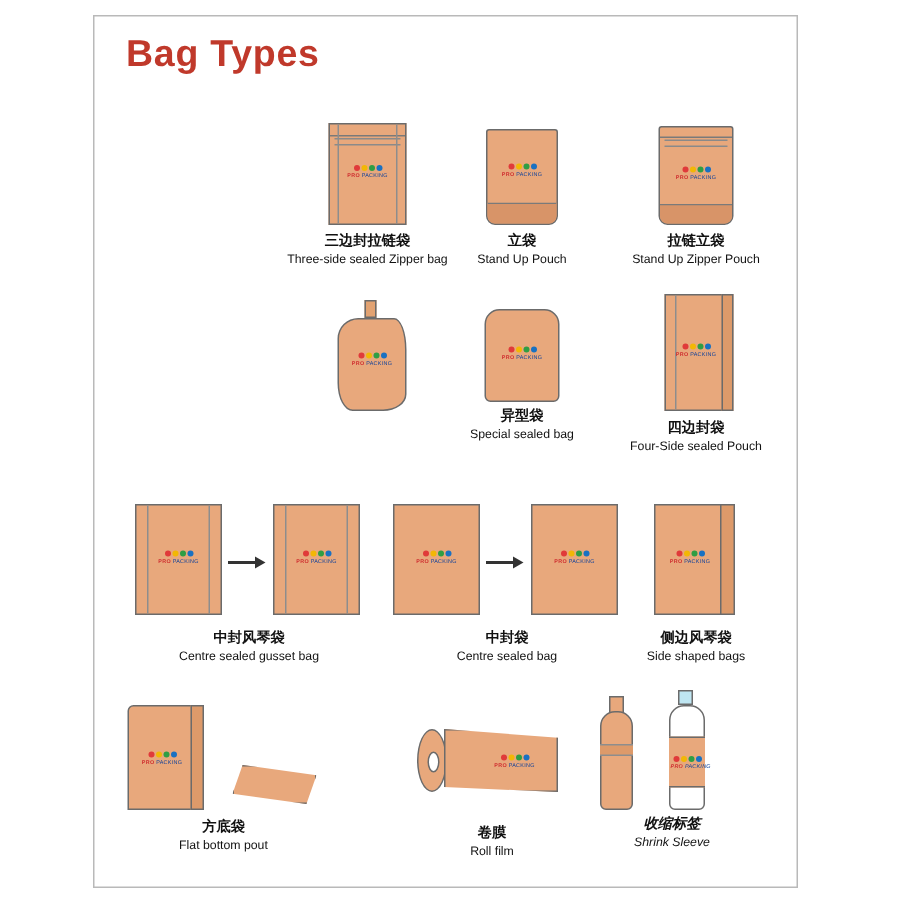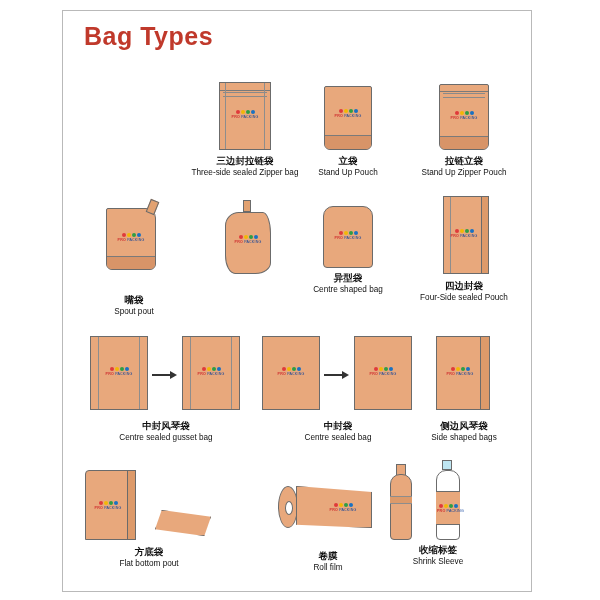--- a/index.html
+++ b/index.html
@@ -210,34 +210,20 @@
         <div class="logo" style="top:26px;">
           <span class="dots"><i style="background:#e03a3a"></i><i style="background:#f2b705"></i><i style="background:#2f9e44"></i><i style="background:#1971c2"></i></span>
           <span class="txt"><b>PRO</b> PACKING</span>
         </div>
       </div>
     </div>
     <div class="label-cn" style="margin-top:5px;">拉链立袋</div>
     <div class="label-en">Stand Up Zipper Pouch</div>
   </div>
 
-  <div class="item" style="left:96px; top:200px; width:76px;">
-    <div class="art" style="width:64px; height:70px; position:relative;">
-      <div class="bag" style="left:4px; top:8px; width:50px; height:62px; border-radius:2px 10px 6px 6px;">
-        <div class="bottom-fold" style="height:12px; border-radius:0 0 5px 5px;"></div>
-        <div class="logo" style="top:24px;">
-          <span class="dots"><i style="background:#e03a3a"></i><i style="background:#f2b705"></i><i style="background:#2f9e44"></i><i style="background:#1971c2"></i></span>
-          <span class="txt"><b>PRO</b> PACKING</span>
-        </div>
-      </div>
-      <div style="position:absolute; left:46px; top:0; width:9px; height:14px; background:#e2a271; border:1px solid #6b6b6b; transform:rotate(22deg); box-sizing:border-box;"></div>
-    </div>
-    <div class="label-cn" style="margin-top:24px;">嘴袋</div>
-    <div class="label-en">Spout pout</div>
-  </div>
 
   <div class="item" style="left:210px; top:200px; width:76px;">
     <div class="art" style="width:70px; height:78px; position:relative;">
       <div style="position:absolute; left:30px; top:0; width:8px; height:12px; background:#e2a271; border:1px solid #6b6b6b; box-sizing:border-box;"></div>
       <div style="position:absolute; left:12px; top:12px; width:46px; height:62px; background:#e8a87c; border:1px solid #6b6b6b; box-sizing:border-box; border-radius:30% 18% 34% 22% / 22% 34% 18% 30%;">
         <div class="logo" style="top:22px;">
           <span class="dots"><i style="background:#e03a3a"></i><i style="background:#f2b705"></i><i style="background:#2f9e44"></i><i style="background:#1971c2"></i></span>
           <span class="txt"><b>PRO</b> PACKING</span>
         </div>
       </div>
@@ -247,21 +233,21 @@
   <div class="item" style="left:302px; top:200px; width:92px;">
     <div class="art" style="width:58px; height:70px; position:relative;">
       <div class="bag" style="left:4px; top:6px; width:50px; height:62px; border-radius:10px 10px 4px 4px;">
         <div class="logo" style="top:24px;">
           <span class="dots"><i style="background:#e03a3a"></i><i style="background:#f2b705"></i><i style="background:#2f9e44"></i><i style="background:#1971c2"></i></span>
           <span class="txt"><b>PRO</b> PACKING</span>
         </div>
       </div>
     </div>
     <div class="label-cn" style="margin-top:2px;">异型袋</div>
-    <div class="label-en">Centre shaped bag</div>
+    <div class="label-en">Special sealed bag</div>
   </div>
 
   <div class="item" style="left:410px; top:196px; width:108px;">
     <div class="art" style="width:54px; height:78px; position:relative;">
       <div class="bag" style="left:6px; top:0; width:42px; height:78px;">
         <div class="side-line" style="left:6px;"></div>
         <div class="logo" style="top:32px;">
           <span class="dots"><i style="background:#e03a3a"></i><i style="background:#f2b705"></i><i style="background:#2f9e44"></i><i style="background:#1971c2"></i></span>
           <span class="txt"><b>PRO</b> PACKING</span>
         </div>
@@ -360,21 +346,21 @@
         <div class="logo" style="left:46px; top:16px;">
           <span class="dots"><i style="background:#e03a3a"></i><i style="background:#f2b705"></i><i style="background:#2f9e44"></i><i style="background:#1971c2"></i></span>
           <span class="txt"><b>PRO</b> PACKING</span>
         </div>
       </div>
     </div>
     <div class="label-cn" style="margin-top:12px;">卷膜</div>
     <div class="label-en">Roll film</div>
   </div>
 
-  <div class="item" style="left:390px; top:458px; width:96px;">
+  <div class="item" style="left:400px; top:458px; width:96px;font-style:italic;">
     <div class="art" style="width:96px; height:84px; position:relative;">
 
       <div style="position:absolute; left:6px; top:6px; width:10px; height:12px; background:#e8a87c; border:1px solid #6b6b6b; box-sizing:border-box;"></div>
       <div style="position:absolute; left:0px; top:16px; width:22px; height:66px; background:#e8a87c; border:1px solid #6b6b6b; box-sizing:border-box; border-radius:10px 10px 4px 4px;"></div>
       <div style="position:absolute; left:0px; top:38px; width:22px; height:8px; background:#dd9a6a; border-top:1px solid #8d8d8d; border-bottom:1px solid #8d8d8d; box-sizing:border-box;"></div>
 
       <div style="position:absolute; left:52px; top:2px; width:10px; height:10px; background:#bfe6f2; border:1px solid #6b6b6b; box-sizing:border-box;"></div>
       <div style="position:absolute; left:46px; top:12px; width:24px; height:70px; background:#ffffff; border:1px solid #6b6b6b; box-sizing:border-box; border-radius:10px 10px 4px 4px;">
         <div style="position:absolute; left:-1px; top:20px; width:24px; height:34px; background:#e8a87c; border-top:1px solid #6b6b6b; border-bottom:1px solid #6b6b6b; box-sizing:border-box;">
           <div class="logo" style="top:12px; width:22px;">

